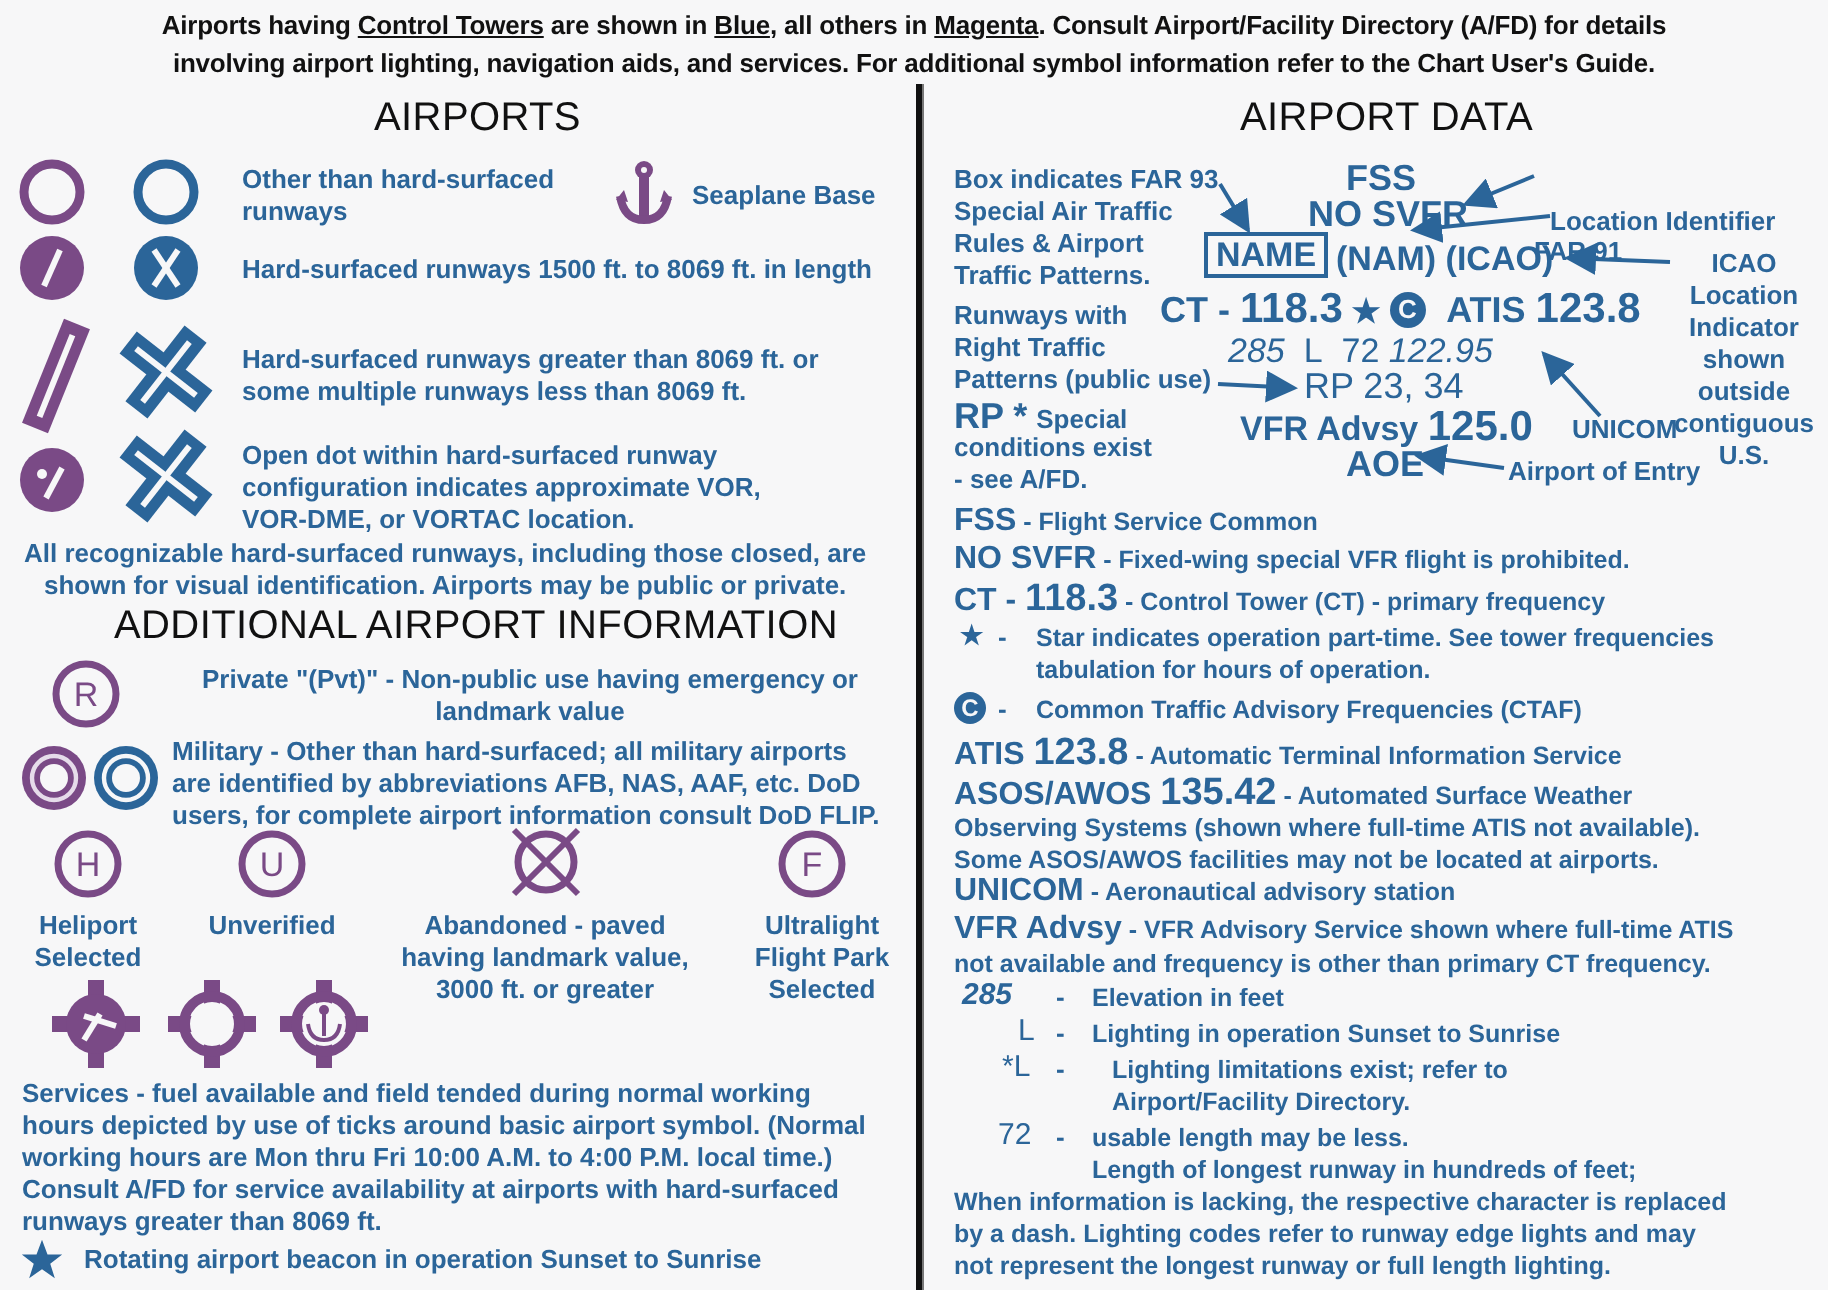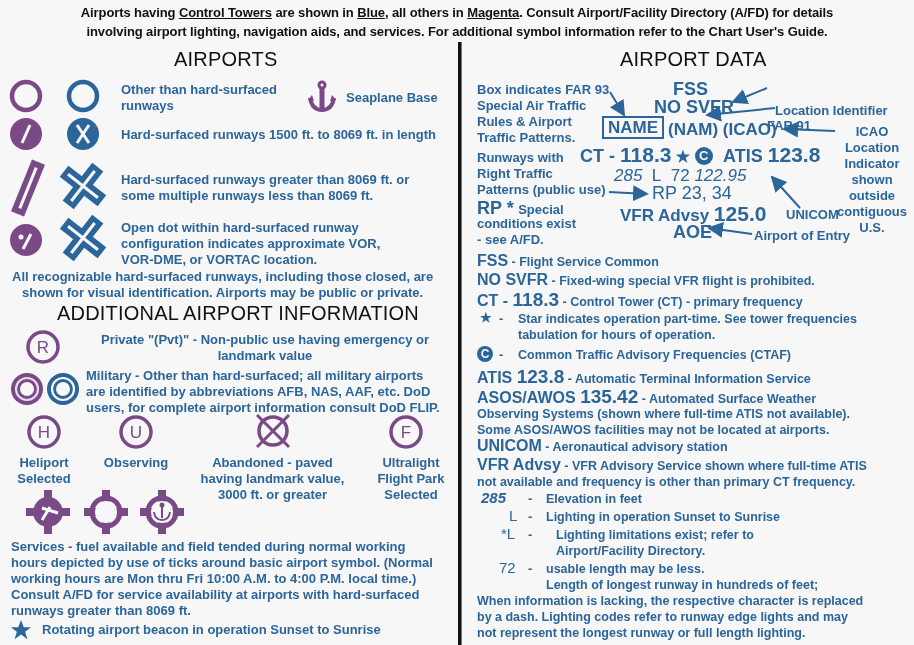--- a/index.html
+++ b/index.html
@@ -21,21 +21,21 @@
 
 <div class="abs intro">
   <div>
     <span>Airports having </span><u>Control Towers</u><span> are shown in </span><u>Blue</u><span>, all others in </span><u>Magenta</u><span>.  Consult Airport/Facility Directory (A/FD) for details</span>
   </div>
   <div>involving airport lighting, navigation aids, and services.  For additional symbol information refer to the Chart User's Guide.</div>
 </div>
 
 <div class="abs divider"></div>
 
-<div class="abs h2" style="left:174px; top:48px;">AIRPORTS</div>
+<div class="abs h2" style="left:187px; top:48px;">AIRPORTS</div>
 
 <svg class="abs" style="left:8px; top:78px;" width="36" height="36">
     <circle cx="18" cy="18" r="14" fill="none" stroke="#7a4a86" stroke-width="4.5"></circle>
   </svg>
 <svg class="abs" style="left:65px; top:78px;" width="36" height="36">
     <circle cx="18" cy="18" r="14" fill="none" stroke="#2b6599" stroke-width="4.5"></circle>
   </svg>
 <div class="abs t" style="left:121px; top:82px;">
   <div>Other than hard-surfaced</div>
   <div>runways</div>
@@ -135,21 +135,21 @@
     <text x="19" y="25" text-anchor="middle" font-family="Liberation Sans, sans-serif" font-size="17" fill="#7a4a86">H</text>
   </svg>
 <div class="abs t" style="left:4px; top:455px; width:80px; text-align:center;">
   <div>Heliport</div>
   <div>Selected</div>
 </div>
 <svg class="abs" style="left:117px; top:413px;" width="38" height="38">
     <circle cx="19" cy="19" r="15" fill="none" stroke="#7a4a86" stroke-width="3.5"></circle>
     <text x="19" y="25" text-anchor="middle" font-family="Liberation Sans, sans-serif" font-size="17" fill="#7a4a86">U</text>
   </svg>
-<div class="abs t" style="left:96px; top:455px; width:80px; text-align:center;">Observing</div>
+<div class="abs t" style="left:96px; top:455px; width:80px; text-align:center;">Unverified</div>
 <svg class="abs" style="left:253px; top:411px;" width="40" height="40">
     <circle cx="20" cy="20" r="14" fill="none" stroke="#7a4a86" stroke-width="3.5"></circle>
     <line x1="4" y1="4" x2="36" y2="36" stroke="#7a4a86" stroke-width="3"></line>
     <line x1="36" y1="4" x2="4" y2="36" stroke="#7a4a86" stroke-width="3"></line>
   </svg>
 <div class="abs t" style="left:195px; top:455px; width:155px; text-align:center;">
   <div>Abandoned - paved</div>
   <div>having landmark value,</div>
   <div>3000 ft. or greater</div>
 </div>

